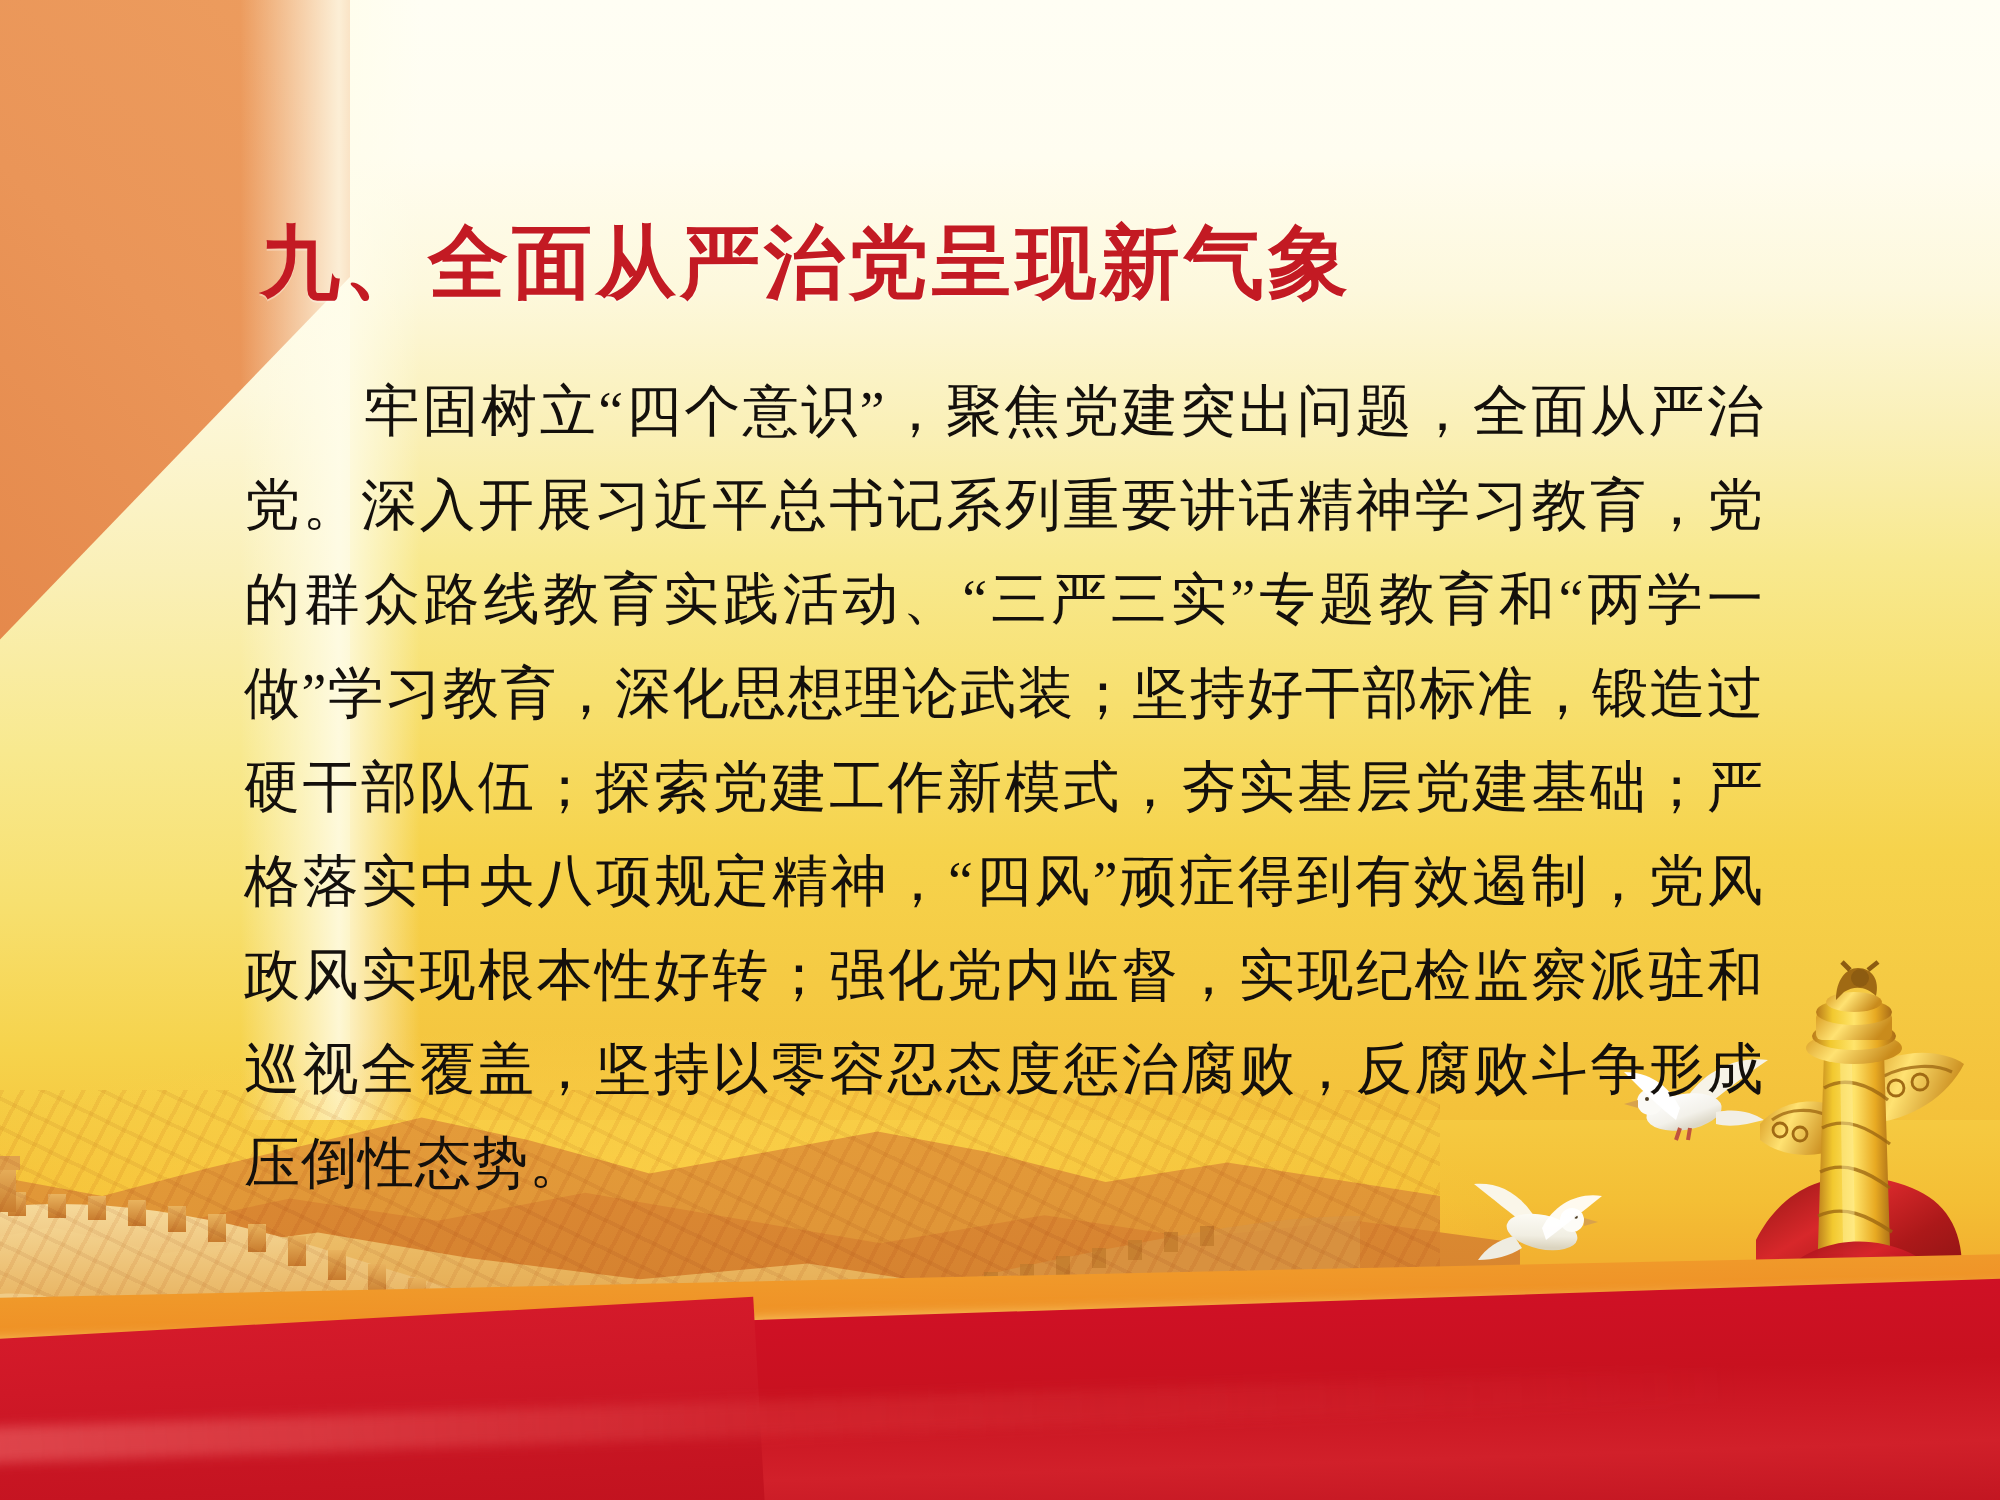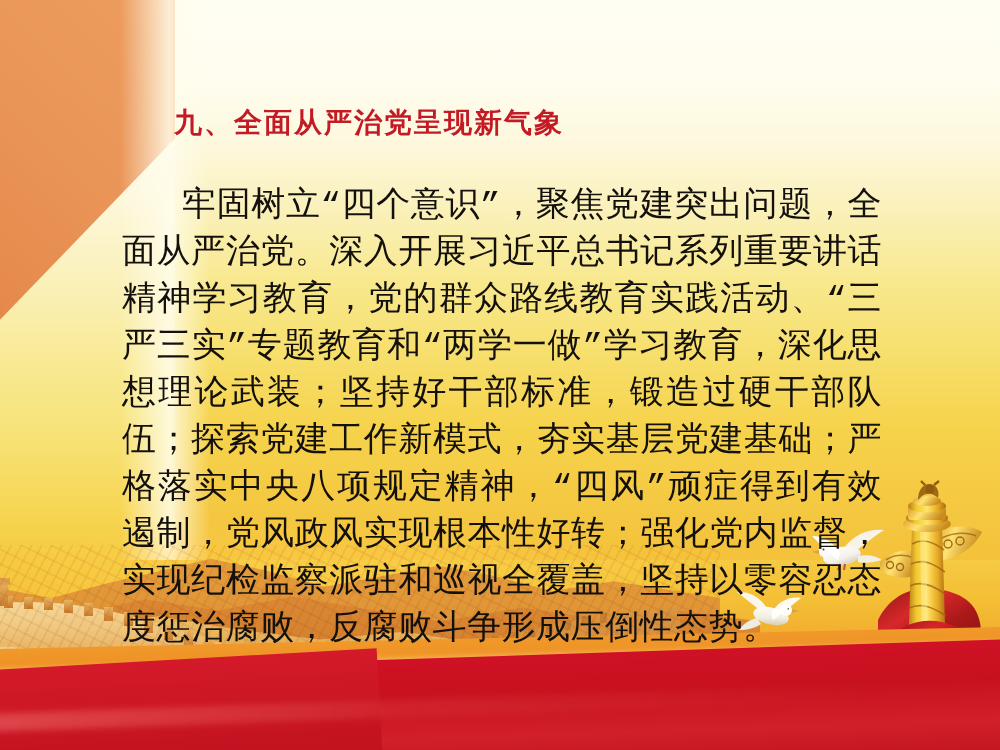--- a/index.html
+++ b/index.html
@@ -74,38 +74,37 @@
   }
   #band-feather{
     position:absolute;left:120px;top:0;width:90px;height:560px;
     background:linear-gradient(to right,rgba(255,253,235,0) 0%,rgba(255,253,235,.85) 55%,rgba(255,253,235,0) 100%);
     pointer-events:none;
   }
 
   
   #title{
     position:absolute;left:130px;top:104px;
-    font-size:28px;
+    font-size:40px;
     font-weight:bold;
     letter-spacing:2px;
     color:#c31a23;
     white-space:nowrap;
     text-shadow:0 1px 0 rgba(255,255,255,.35);
-    margin-left:44px;
   }
   #body-text{
     position:absolute;left:122px;top:183px;
     width:760px;
-    font-size:34px;
+    font-size:28px;
     line-height:47px;
     color:#14100c;
     text-align:justify;
     text-indent:60px;
     letter-spacing:.5px;
-    font-family:Liberation Mono, monospace;
+    font-family:Liberation Serif, serif;
   }
 
   
   #sky-glow{
     position:absolute;left:0;top:420px;width:1000px;height:200px;
     background:radial-gradient(ellipse 600px 150px at 33% 100%,rgba(255,214,80,.75) 0%,rgba(248,190,60,0) 72%);
     pointer-events:none;
   }
   .mountain{position:absolute;pointer-events:none;}
   #mtn-far{

